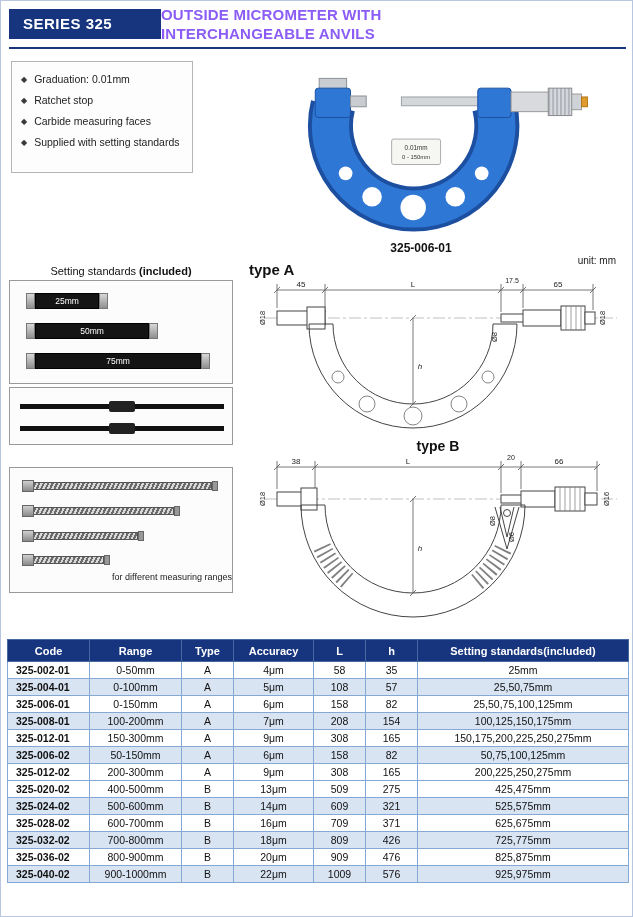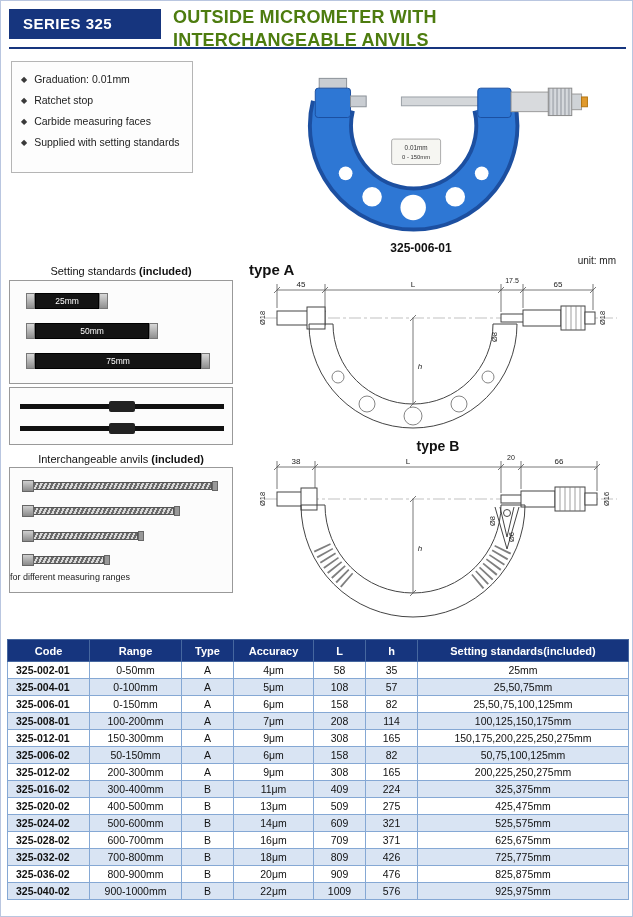--- a/index.html
+++ b/index.html
@@ -2,21 +2,21 @@
 <html><head>
 <meta charset="utf-8">
 <style>
   * { margin:0; padding:0; box-sizing:border-box; }
   body { font-family:"Liberation Sans", sans-serif; background:#fff; }
   .page { position:relative; width:633px; height:917px; background:#fff; border:1px solid #b9c6e0; overflow:hidden; }
 
   
   .series-box { position:absolute; left:8px; top:8px; width:152px; height:30px; background:#16357e; color:#fff;
                 font-weight:bold; font-size:15px; line-height:30px; padding-left:14px; letter-spacing:.5px; }
-  .main-title { position:absolute; left:172px; top:5px; font-size:18px; font-weight:bold; color:#4d7c0f; line-height:1.25; letter-spacing:.2px; }
+  .main-title { position:absolute; left:160px; top:5px; font-size:15px; font-weight:bold; color:#8b5cf6; line-height:1.25; letter-spacing:.2px; }
   .header-rule { position:absolute; left:8px; top:46px; width:617px; height:2px; background:#16357e; }
 
   
   .features { position:absolute; left:10px; top:60px; width:182px; height:112px; border:1px solid #b5b5b5; padding:11px 9px; background:#fdfdfd; }
   .feature { display:flex; gap:7px; margin-bottom:8px; font-size:10.5px; color:#222; align-items:flex-start; }
   .bullet { font-size:8px; color:#3a3a3a; line-height:13px; }
 
   
   .product-svg { position:absolute; left:252px; top:48px; width:336px; height:186px; }
   .model-label { position:absolute; left:252px; top:240px; width:336px; text-align:center; font-weight:bold; font-size:12px; color:#111; }
@@ -31,21 +31,21 @@
   .rod-cap { width:9px; background:linear-gradient(#d8d8d8,#8f8f8f); border:1px solid #777; }
   .rod-mid { flex:1; background:#141414; color:#fff; font-size:8.5px; display:flex; align-items:center; justify-content:center; border:1px solid #000; }
   .std-box2 { position:absolute; left:8px; top:386px; width:224px; height:58px; border:1px solid #999; background:#fcfcfc; }
   .long-rod { position:absolute; left:10px; width:204px; height:5px; background:#111; }
   .long-rod::before { content:""; position:absolute; left:50%; top:-3px; transform:translateX(-50%); width:26px; height:11px; background:#222; border-radius:2px; }
   .anvil-box { position:absolute; left:8px; top:466px; width:224px; height:126px; border:1px solid #999; background:#fcfcfc; }
   .anvil { position:absolute; left:12px; height:12px; display:flex; align-items:center; }
   .anvil-nut { width:12px; height:12px; background:linear-gradient(#cfcfcf,#8a8a8a); border:1px solid #666; }
   .anvil-shank { height:8px; background:repeating-linear-gradient(115deg,#6a6a6a 0 2px,#d9d9d9 2px 4px); border:1px solid #555; border-left:none; }
   .anvil-tip { width:6px; height:10px; background:#999; border:1px solid #666; }
-  .anvil-caption { position:absolute; left:0; top:104px; width:100%; text-align:left; font-size:9px; color:#222; }
+  .anvil-caption { position:absolute; left:0; top:104px; width:100%; text-align:right; font-size:9px; color:#222; }
 
   
   .type-a-label { position:absolute; left:248px; top:260px; width:378px; text-align:left; font-weight:bold; font-size:15px; color:#111; }
   .type-a-svg { position:absolute; left:248px; top:273px; width:378px; height:162px; }
   .type-b-label { position:absolute; left:248px; top:437px; width:378px; text-align:center; font-weight:bold; font-size:14px; color:#111; }
   .type-b-svg { position:absolute; left:248px; top:450px; width:378px; height:184px; }
   svg text { font-family:"Liberation Sans", sans-serif; }
 
   
   .spec-table { position:absolute; left:6px; top:638px; width:621px; border-collapse:collapse; font-size:10.5px; table-layout:fixed; }
@@ -139,23 +139,20 @@
       <span class="rod-cap"></span>
       <span class="rod-mid">75mm</span>
       <span class="rod-cap"></span>
     </div>
   </div>
   <div class="std-box2">
     <div class="long-rod" style="top:16px;"></div>
     <div class="long-rod" style="top:38px;"></div>
   </div>
 
-  <div class="anvil-heading">
-    <span>Interchangeable anvils</span><span class="inc">(included)</span>
-  </div>
   <div class="anvil-box">
     <div class="anvil" style="top:12px;">
         <span class="anvil-nut"></span>
         <span class="anvil-shank" style="width:178px;"></span>
         <span class="anvil-tip"></span>
       </div>
     <div class="anvil" style="top:37px;">
         <span class="anvil-nut"></span>
         <span class="anvil-shank" style="width:140px;"></span>
         <span class="anvil-tip"></span>
@@ -345,21 +342,21 @@
           <td>158</td>
           <td>82</td>
           <td>25,50,75,100,125mm</td>
         </tr>
         <tr class="alt">
           <td class="code">325-008-01</td>
           <td>100-200mm</td>
           <td>A</td>
           <td>7μm</td>
           <td>208</td>
-          <td>114</td>
+          <td>154</td>
           <td>100,125,150,175mm</td>
         </tr>
         <tr>
           <td class="code">325-012-01</td>
           <td>150-300mm</td>
           <td>A</td>
           <td>9μm</td>
           <td>308</td>
           <td>165</td>
           <td>150,175,200,225,250,275mm</td>
@@ -375,29 +372,20 @@
         </tr>
         <tr>
           <td class="code">325-012-02</td>
           <td>200-300mm</td>
           <td>A</td>
           <td>9μm</td>
           <td>308</td>
           <td>165</td>
           <td>200,225,250,275mm</td>
         </tr>
-        <tr class="alt">
-          <td class="code">325-016-02</td>
-          <td>300-400mm</td>
-          <td>B</td>
-          <td>11μm</td>
-          <td>409</td>
-          <td>224</td>
-          <td>325,375mm</td>
-        </tr>
         <tr>
           <td class="code">325-020-02</td>
           <td>400-500mm</td>
           <td>B</td>
           <td>13μm</td>
           <td>509</td>
           <td>275</td>
           <td>425,475mm</td>
         </tr>
         <tr class="alt">

